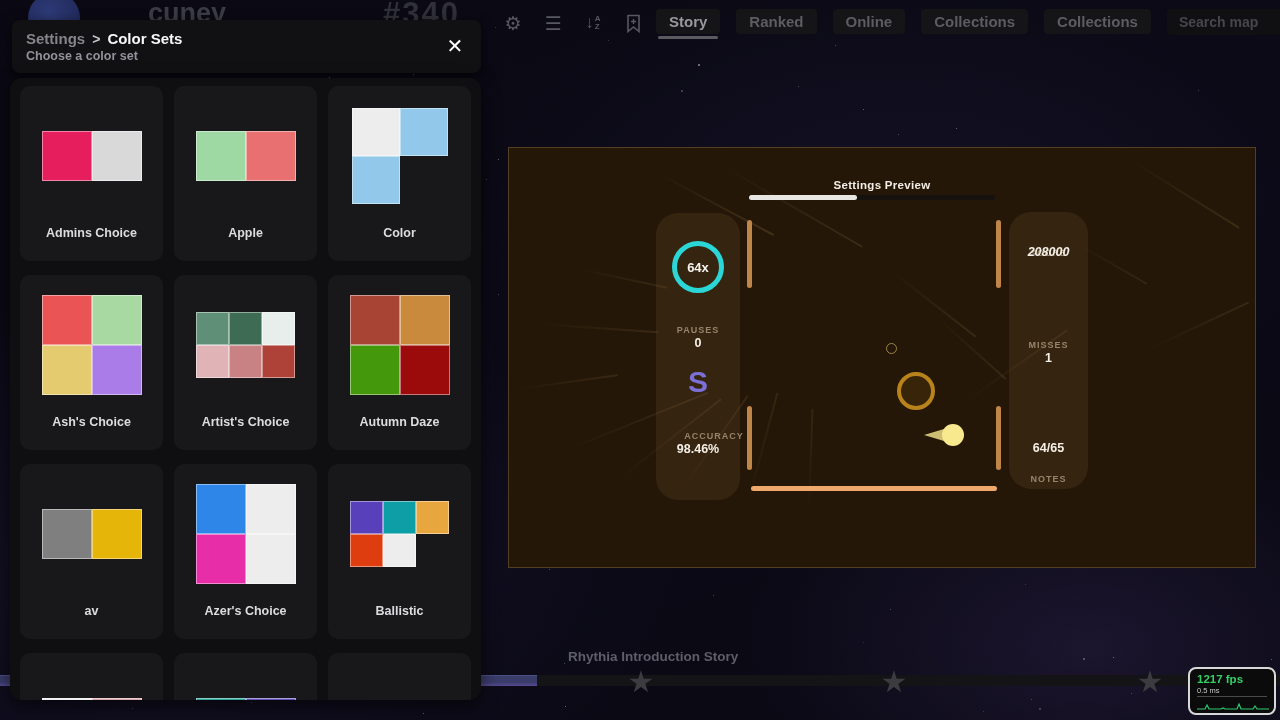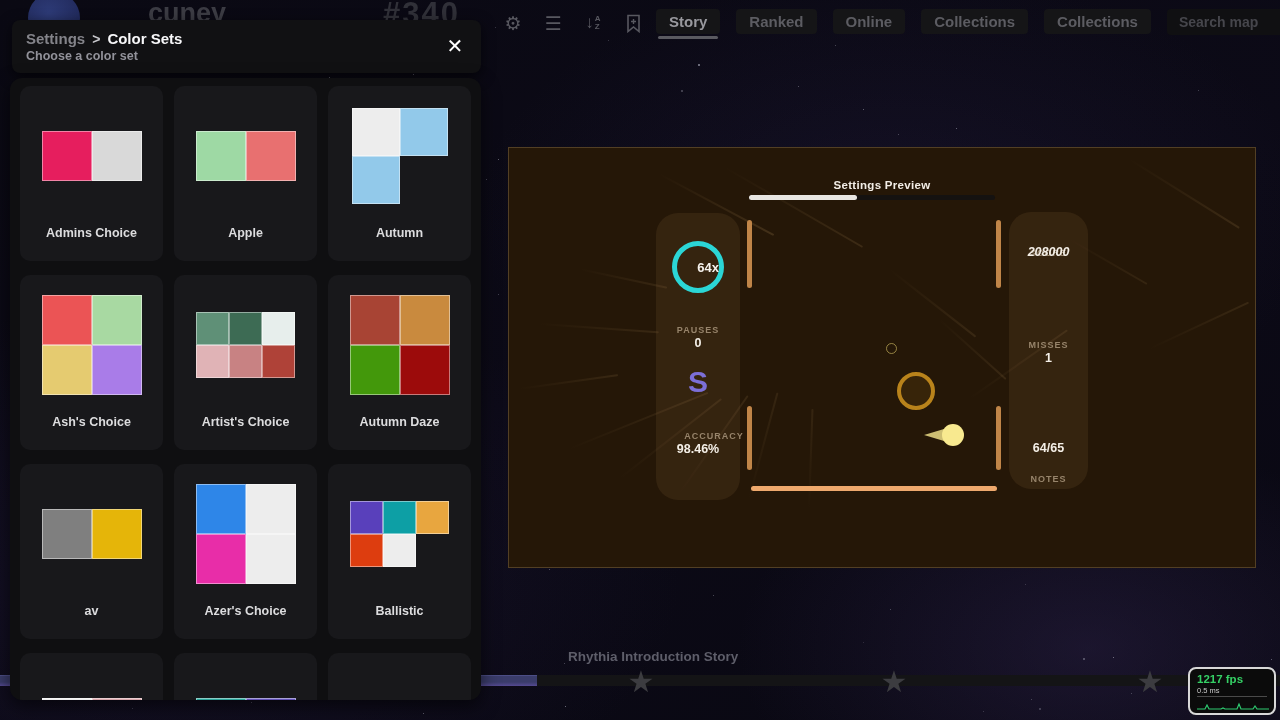--- a/index.html
+++ b/index.html
@@ -50,21 +50,21 @@
   .pv-progress-fill { height:100%; background:#e8e6e2; border-radius:3px; }
 
   .pill { position:absolute; background:rgba(135,100,62,0.17); border-radius:22px; }
   .pill-left { left:147px; top:65px; width:84px; height:287px; }
   .pill-right { left:500px; top:64px; width:79px; height:277px; }
   .pill .stat-label { position:absolute; width:100%; text-align:center; color:#97846b;
     font-size:9px; font-weight:bold; letter-spacing:1px; }
   .pill .stat-value { position:absolute; width:100%; text-align:center; color:#f4efe7;
     font-size:12.5px; font-weight:bold; }
   .combo-ring { position:absolute; left:50%; top:28px; transform:translateX(-50%); width:52px; height:52px;
-    border-radius:50%; border:5px solid #2bd6d6; display:flex; align-items:center; justify-content:flex-end; }
+    border-radius:50%; border:5px solid #2bd6d6; display:flex; align-items:center; justify-content:center; }
   .combo-text { color:#f6f3ee; font-size:13px; font-weight:bold; }
   .rank-letter { position:absolute; width:100%; text-align:center; top:152px;
     font-size:30px; font-weight:bold; color:#7c6fd8; }
 
   .vbar { position:absolute; width:5px; border-radius:3px; background:#c08548; }
   .hbar { position:absolute; left:242px; top:338px; width:246px; height:5px; border-radius:3px; background:#efa96d; }
 
   .cursor-ring { position:absolute; left:388px; top:224px; width:38px; height:38px; border-radius:50%;
     border:4px solid #b9831b; background:rgba(90,60,15,0.35); }
   .approach-ring { position:absolute; left:377px; top:195px; width:11px; height:11px; border-radius:50%;
@@ -345,21 +345,21 @@
           <div class="card-label">Apple</div>
         </div>
         <div class="card">
           <div class="swatch-wrap">
             <div class="swatch-grid" style="grid-template-columns: repeat(2, 48px); grid-auto-rows: 48px;">
               <div class="swatch" style="grid-area: 1 / 1; background: rgb(237, 237, 237);"></div>
               <div class="swatch" style="grid-area: 1 / 2; background: rgb(146, 201, 234);"></div>
               <div class="swatch" style="grid-area: 2 / 1; background: rgb(146, 201, 234);"></div>
             </div>
           </div>
-          <div class="card-label">Autumn</div>
+          <div class="card-label">Color</div>
         </div>
         <div class="card">
           <div class="swatch-wrap">
             <div class="swatch-grid" style="grid-template-columns: repeat(2, 50px); grid-auto-rows: 50px;">
               <div class="swatch" style="grid-area: 1 / 1; background: rgb(235, 84, 85);"></div>
               <div class="swatch" style="grid-area: 1 / 2; background: rgb(168, 217, 162);"></div>
               <div class="swatch" style="grid-area: 2 / 1; background: rgb(229, 203, 112);"></div>
               <div class="swatch" style="grid-area: 2 / 2; background: rgb(169, 124, 232);"></div>
             </div>
           </div>

